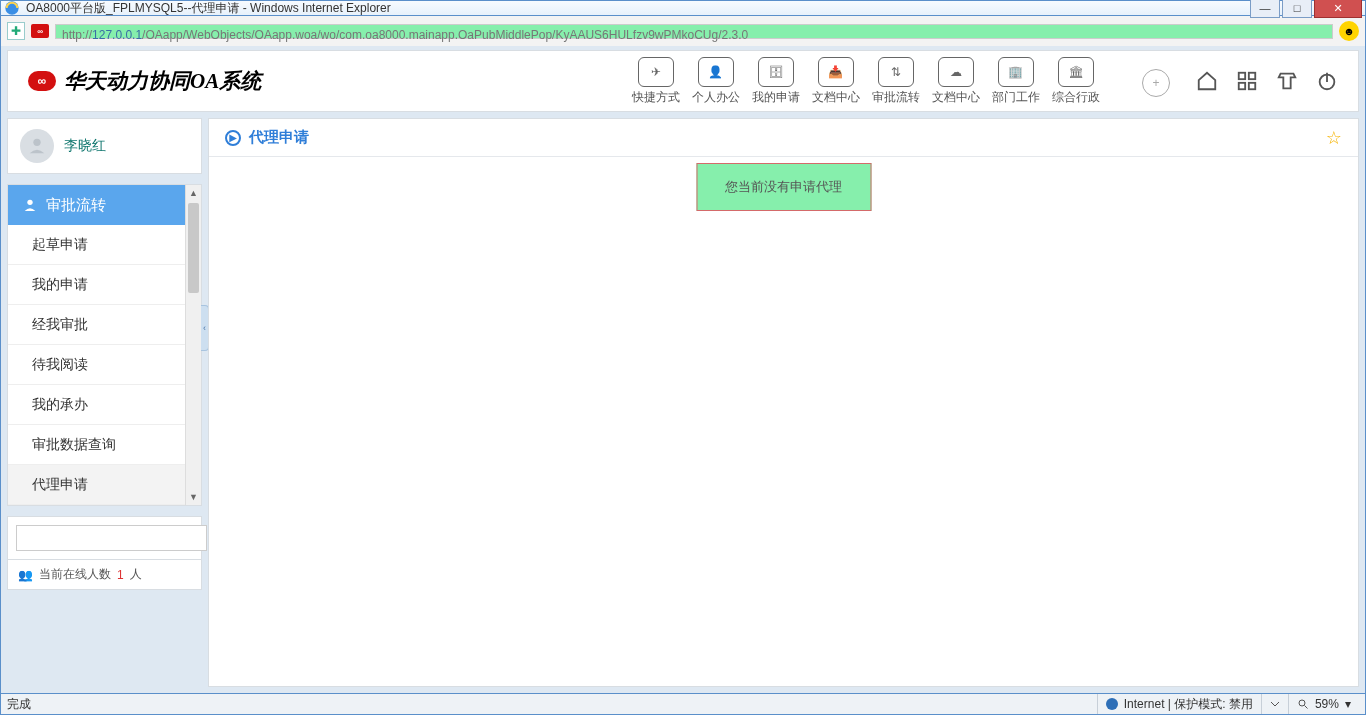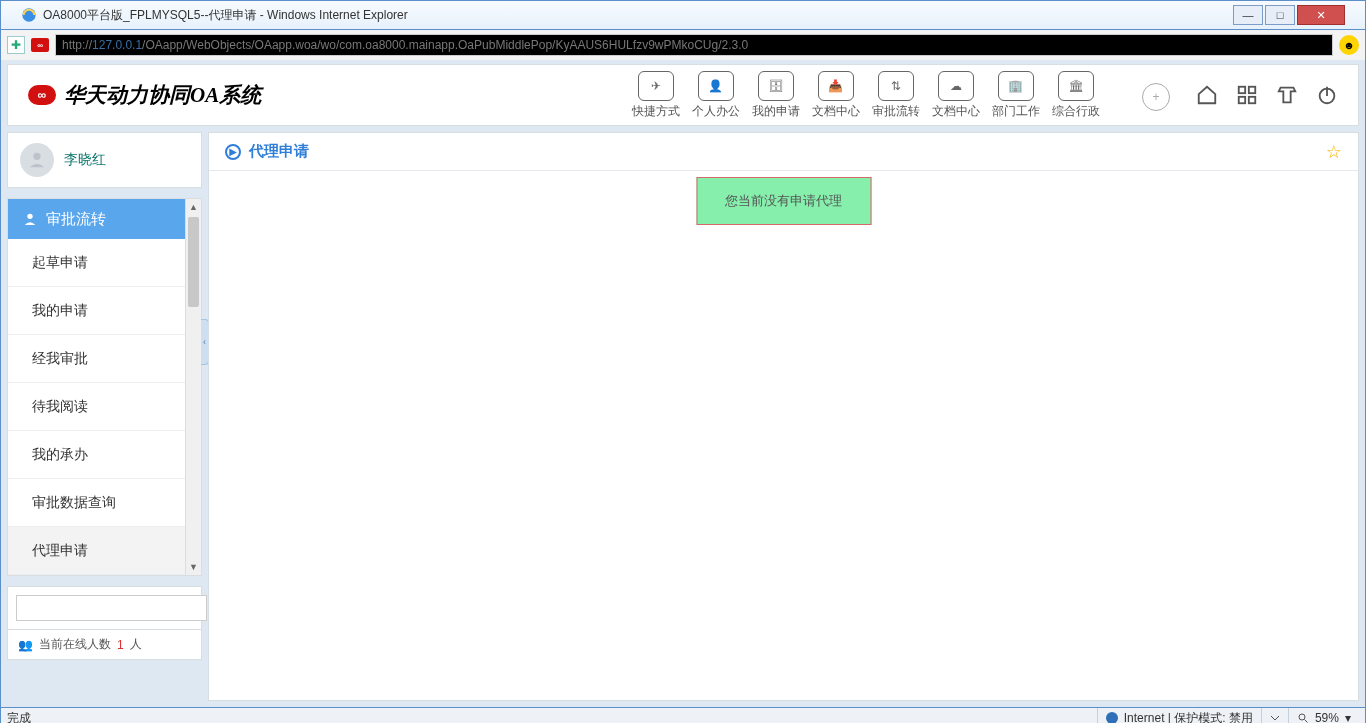--- a/index.html
+++ b/index.html
@@ -1,29 +1,29 @@
 <!DOCTYPE html>
 <html><head>
 <meta charset="utf-8">
 <style>
 * { margin: 0; padding: 0; box-sizing: border-box; font-family: "Microsoft YaHei", Arial, sans-serif; }
 html, body { width: 1366px; height: 723px; overflow: hidden; background: #fff; }
 
 
-.win-title { height: 30px; background: linear-gradient(#f7fbff, #e7f1fb); border: 1px solid #5a8fca; display: flex; align-items: center; padding: 0 20px; font-size: 12px; color: #333; }
+.win-title { height: 16px; background: linear-gradient(#f7fbff, #e7f1fb); border: 1px solid #5a8fca; display: flex; align-items: center; padding: 0 3px; font-size: 12px; color: #333; }
 .win-title .ie-icon { width: 16px; height: 16px; margin-right: 6px; }
 .win-title .spacer { flex: 1; }
 .win-btns { display: flex; gap: 2px; }
 .win-btn { width: 30px; height: 20px; border: 1px solid #7a9cc6; background: #e8eef7; display: flex; align-items: center; justify-content: center; font-size: 11px; }
 .win-btn.close { width: 48px; background: #d05050; border-color: #a03030; color: #fff; }
 
 .addr-bar { height: 30px; border-left: 1px solid #5a8fca; border-right: 1px solid #5a8fca; background: #f3f3f3; display: flex; align-items: center; padding: 0 6px; gap: 6px; font-size: 12px; }
 .addr-shield { width: 18px; height: 18px; border: 1px solid #9cc; background: #fff; display: flex; align-items: center; justify-content: center; color: #2a7; }
 .addr-logo { width: 18px; height: 14px; background: #d31010; border-radius: 2px; display: flex; align-items: center; justify-content: center; color: #fff; font-size: 8px; font-weight: bold; }
-.addr-text { flex: 1; background: #000000; border: 1px solid #ccc; height: 22px; line-height: 20px; padding: 0 6px; color: #777; }
+.addr-text { flex: 1; background: #86efac; border: 1px solid #ccc; height: 15px; line-height: 20px; padding: 0 6px; color: #777; }
 .addr-text .ip { color: #3a6ea5; }
 .addr-smile { width: 20px; height: 20px; border-radius: 50%; background: #ffd400; display: flex; align-items: center; justify-content: center; font-size: 11px; }
 
 
 .content { height: 647px; border: 1px solid #5a8fca; border-top: none; border-bottom: none; background: #dee8f2; position: relative; display: flex; flex-direction: column; }
 .app-header { height: 62px; background: #fff; margin: 4px 6px 0 6px; display: flex; align-items: center; padding: 0 20px; border: 1px solid #d8dde2; }
 .brand { display: flex; align-items: center; gap: 8px; }
 .brand-logo { width: 28px; height: 20px; background: #d31010; border-radius: 10px; display: flex; align-items: center; justify-content: center; color: #fff; font-size: 12px; font-weight: bold; }
 .brand-text { font-size: 21px; font-weight: bold; font-style: italic; font-family: Liberation Serif, serif; }
 .nav { display: flex; margin-left: auto; margin-right: 20px; gap: 0; }
@@ -37,21 +37,21 @@
 
 
 .sidebar { width: 195px; display: flex; flex-direction: column; }
 .user-card { background: #fff; border: 1px solid #d8dde2; height: 56px; display: flex; align-items: center; padding: 0 12px; gap: 10px; }
 .avatar { width: 34px; height: 34px; border-radius: 50%; background: #d9dee3; display: flex; align-items: center; justify-content: center; color: #aaa; }
 .user-name { font-size: 14px; color: #0f766e; }
 
 .menu { background: #fff; border: 1px solid #d8dde2; margin-top: 10px; display: flex; flex-direction: column; position: relative; }
 .menu-head { background: #5aa6ed; color: #fff; height: 40px; display: flex; align-items: center; padding: 0 14px; gap: 8px; font-size: 15px; }
 .menu-items { position: relative; }
-.menu-item { height: 48px; display: flex; align-items: center; padding: 0 24px; font-size: 14px; color: #333; border-bottom: 1px solid #eee; cursor: pointer; }
+.menu-item { height: 40px; display: flex; align-items: center; padding: 0 24px; font-size: 14px; color: #333; border-bottom: 1px solid #eee; cursor: pointer; }
 .menu-item.sel { background: #f3f3f3; }
 .menu-scroll { position: absolute; right: 0; top: 0; bottom: 0; width: 16px; background: #f0f0f0; border-left: 1px solid #ddd; }
 .menu-scroll .thumb { position: absolute; left: 2px; right: 2px; top: 18px; height: 90px; background: #c8c8c8; border-radius: 2px; }
 .menu-scroll .arr { position: absolute; left: 0; right: 0; height: 16px; display: flex; align-items: center; justify-content: center; font-size: 9px; color: #666; }
 .menu-scroll .arr.up { top: 0; } .menu-scroll .arr.dn { bottom: 0; }
 .collapse-handle { position: absolute; right: -8px; top: 120px; width: 8px; height: 46px; background: #cddff0; border: 1px solid #a8c4df; border-left: none; border-radius: 0 4px 4px 0; display: flex; align-items: center; justify-content: center; font-size: 9px; color: #4a76a8; }
 
 .search-box { background: #fff; border: 1px solid #d8dde2; margin-top: 10px; padding: 8px; display: flex; gap: 4px; }
 .search-box input { flex: 1; border: 1px solid #ccc; height: 26px; padding: 0 6px; }
 .search-btn { width: 30px; height: 26px; background: #5aa6ed; border: none; color: #fff; display: flex; align-items: center; justify-content: center; cursor: pointer; }

